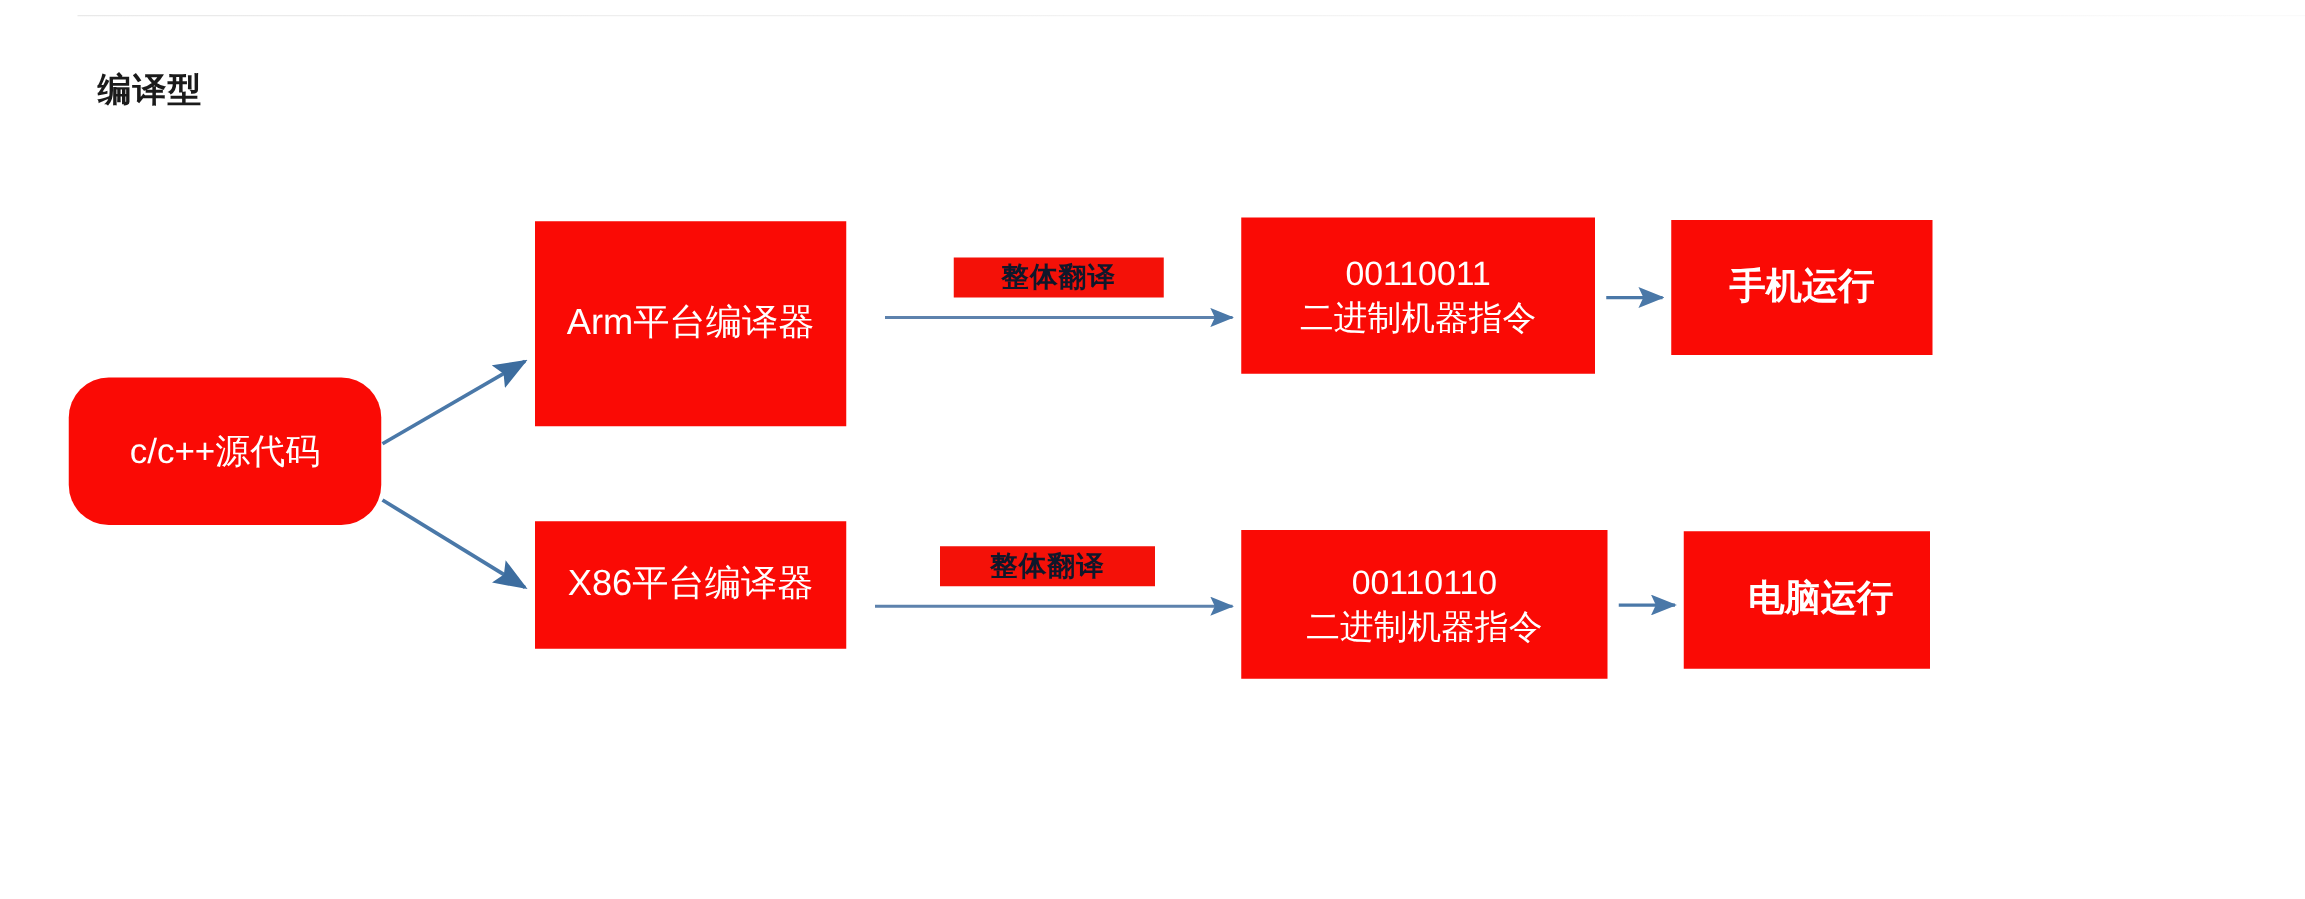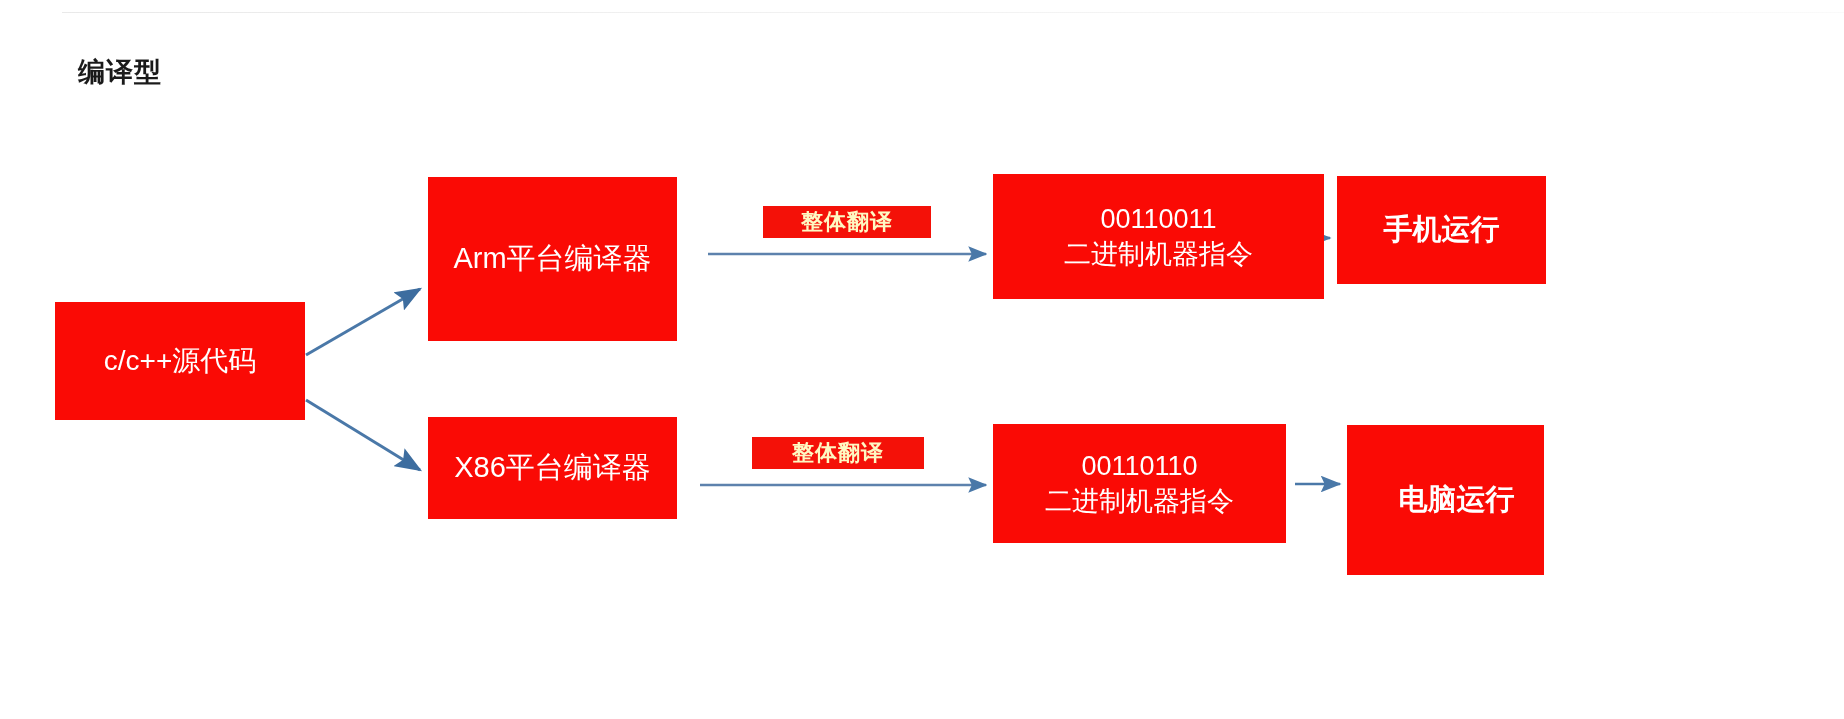--- a/index.html
+++ b/index.html
@@ -49,33 +49,33 @@
     line-height: 1.28;
     white-space: pre-line;
     box-sizing: border-box;
   }
   .rbox .inner {
     width: 100%;
     padding: 0 6px;
     box-sizing: border-box;
   }
   
-  #box-source   { left: 55px;  top: 302px; width: 250px; height: 118px; font-size: 28px; }
+  #box-source   { left: 55px;  top: 302px; width: 250px; height: 118px; font-size: 28px; border-radius: 32px; }
   #box-arm      { left: 428px; top: 177px; width: 249px; height: 164px; font-size: 29px; }
   #box-x86      { left: 428px; top: 417px; width: 249px; height: 102px; font-size: 29px; }
-  #box-bin-top  { left: 993px; top: 174px; width: 331px; height: 125px; font-size: 27px; align-items: center; }
+  #box-bin-top  { left: 993px; top: 174px; width: 283px; height: 125px; font-size: 27px; align-items: center; }
   #box-bin-bot  { left: 993px; top: 424px; width: 293px; height: 119px; font-size: 27px; }
   #box-phone    { left: 1337px; top: 176px; width: 209px; height: 108px; font-size: 29px; font-weight: bold; }
-  #box-pc       { left: 1347px; top: 425px; width: 197px; height: 150px; font-size: 29px; font-weight: bold; padding-left: 22px; }
+  #box-pc       { left: 1347px; top: 425px; width: 197px; height: 110px; font-size: 29px; font-weight: bold; padding-left: 22px; }
 
   
   .chip {
     position: absolute;
     background: #f41108;
-    color: #fef9c3;
+    color: #0f172a;
     font-size: 22px;
     font-weight: bold;
     letter-spacing: 1px;
     display: flex;
     align-items: center;
     justify-content: center;
     box-sizing: border-box;
     white-space: nowrap;
   }
   #chip-top { left: 763px; top: 206px; width: 168px; height: 32px; }

